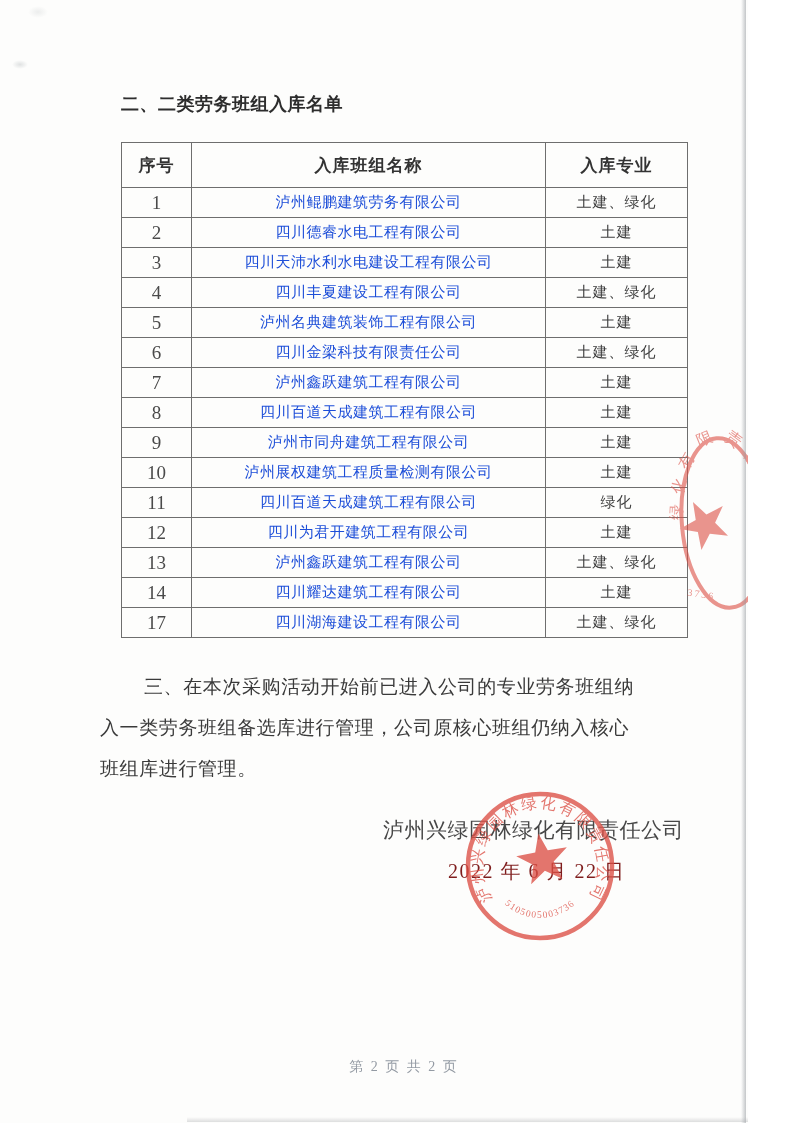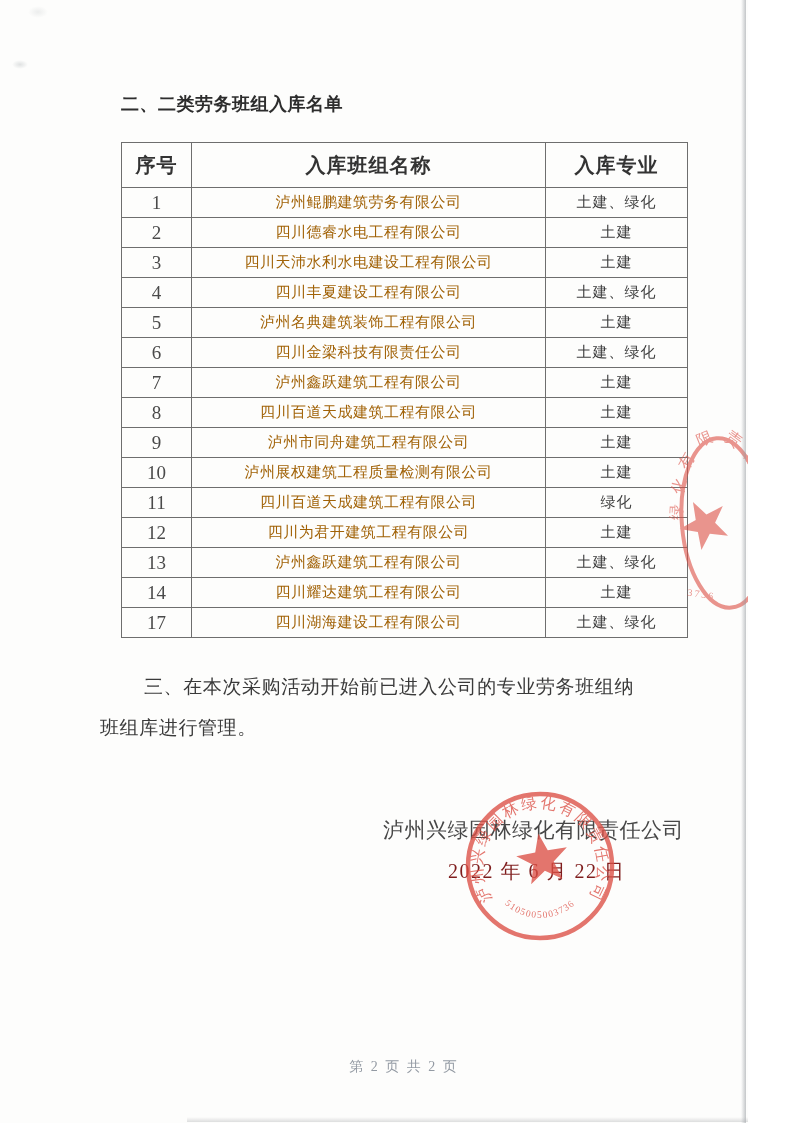--- a/index.html
+++ b/index.html
@@ -19,24 +19,24 @@
   .speck.s2{left:28px;top:6px;width:20px;height:12px;
     background:radial-gradient(rgba(140,148,152,0.15), transparent 70%);}
 
   .title{position:absolute;left:121px;top:92px;margin:0;
     font-size:18px;font-weight:bold;color:#2d2d2d;letter-spacing:0.5px;white-space:nowrap;}
 
   table.roster{position:absolute;left:121px;top:142px;width:566px;
     border-collapse:collapse;table-layout:fixed;}
   .roster th,.roster td{border:1px solid #6e6e6e;text-align:center;vertical-align:middle;
     padding:0;overflow:hidden;white-space:nowrap;}
-  .roster th{height:44px;font-size:20px;font-weight:700;color:#333333;letter-spacing:1px;}
+  .roster th{height:44px;font-size:17px;font-weight:700;color:#333333;letter-spacing:1px;}
   .roster td{height:29px;}
   .roster td.no{font-size:19px;color:#4a4a4a;}
-  .roster td.name{font-size:15px;color:#a16207;letter-spacing:0.5px;margin-top:15px;}
+  .roster td.name{font-size:15px;color:#1d4ed8;letter-spacing:0.5px;margin-top:15px;}
   .roster td.spec{font-size:15px;color:#3c3c3c;letter-spacing:1px;}
 
   .para{position:absolute;left:100px;top:666px;width:540px;color:#3a3a3a;
     font-size:19px;letter-spacing:0.6px;}
   .para .pline{height:41px;line-height:41px;white-space:nowrap;}
   .para .pline.indent{text-indent:44px;}
 
   .sig-company{position:absolute;left:383px;top:816px;font-size:21px;color:#474747;
     letter-spacing:0.5px;white-space:nowrap;}
   .sig-date{position:absolute;left:448px;top:858px;font-size:20px;color:#7f1d1d;
@@ -147,20 +147,21 @@
       <tr>
         <td class="no">17</td>
         <td class="name">四川湖海建设工程有限公司</td>
         <td class="spec">土建、绿化</td>
       </tr>
     </tbody>
   </table>
 
   <div class="para">
     <div class="pline indent">三、在本次采购活动开始前已进入公司的专业劳务班组纳</div>
+    <div class="pline">入一类劳务班组备选库进行管理，公司原核心班组仍纳入核心</div>
     <div class="pline">班组库进行管理。</div>
   </div>
 
   <div class="sig-company">泸州兴绿园林绿化有限责任公司</div>
   <div class="sig-date">2022 年 6 月 22 日</div>
 
   <svg class="stamp stamp-main" viewBox="0 0 172 172" xmlns="http://www.w3.org/2000/svg">
     <defs>
       <path id="sealTopArc" d="M 52.7,133.5 A 58,58 0 1 1 119.3,133.5" fill="none"></path>
       <path id="sealBotArc" d="M 41,112 A 52,52 0 0 0 131,112" fill="none"></path>

